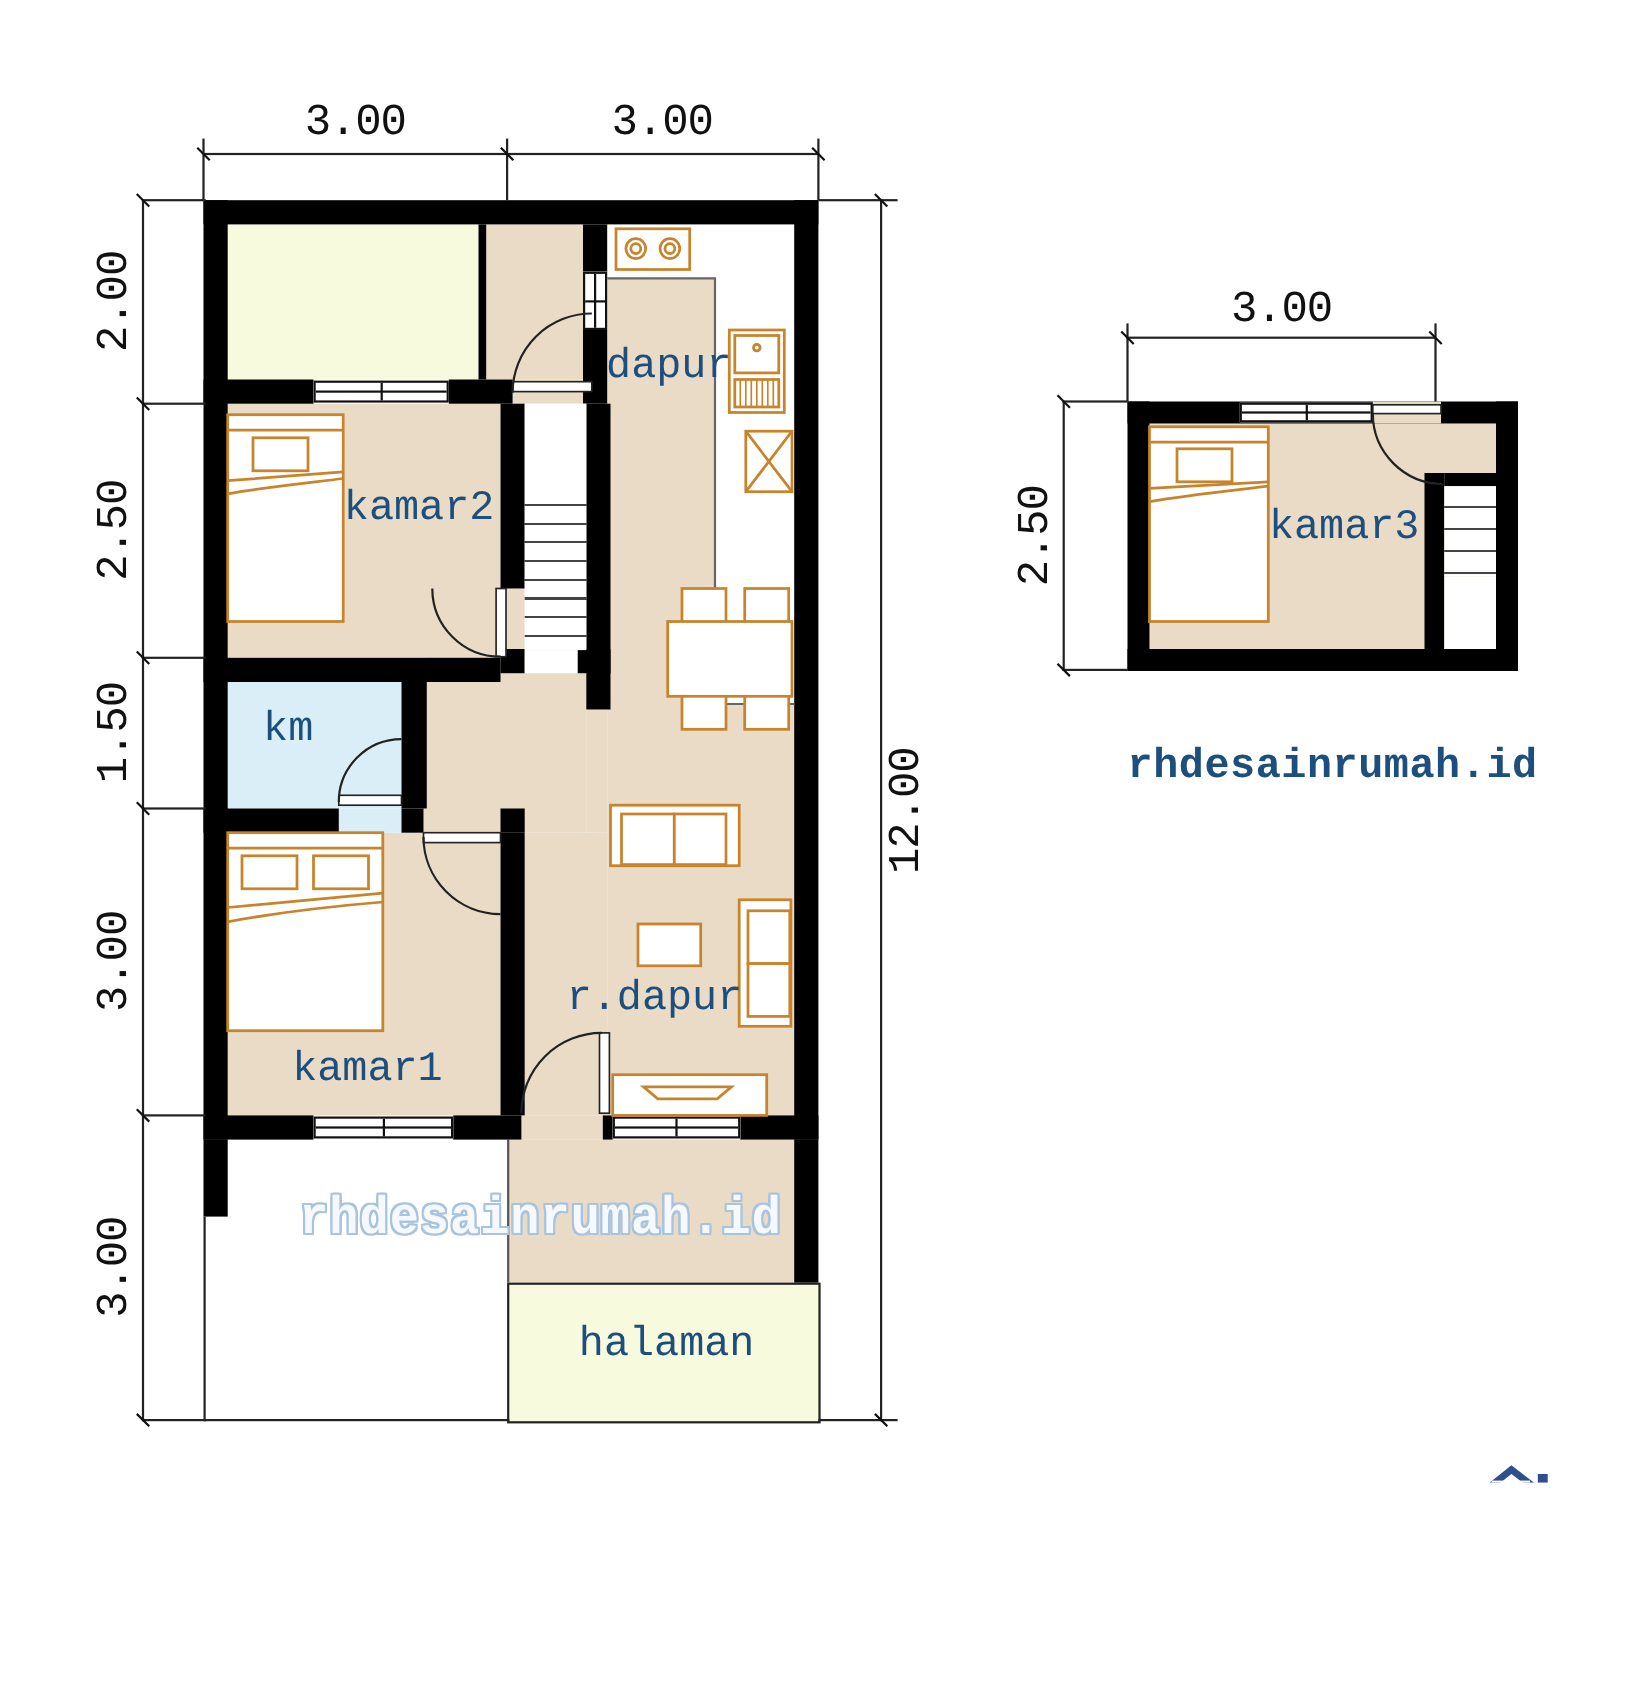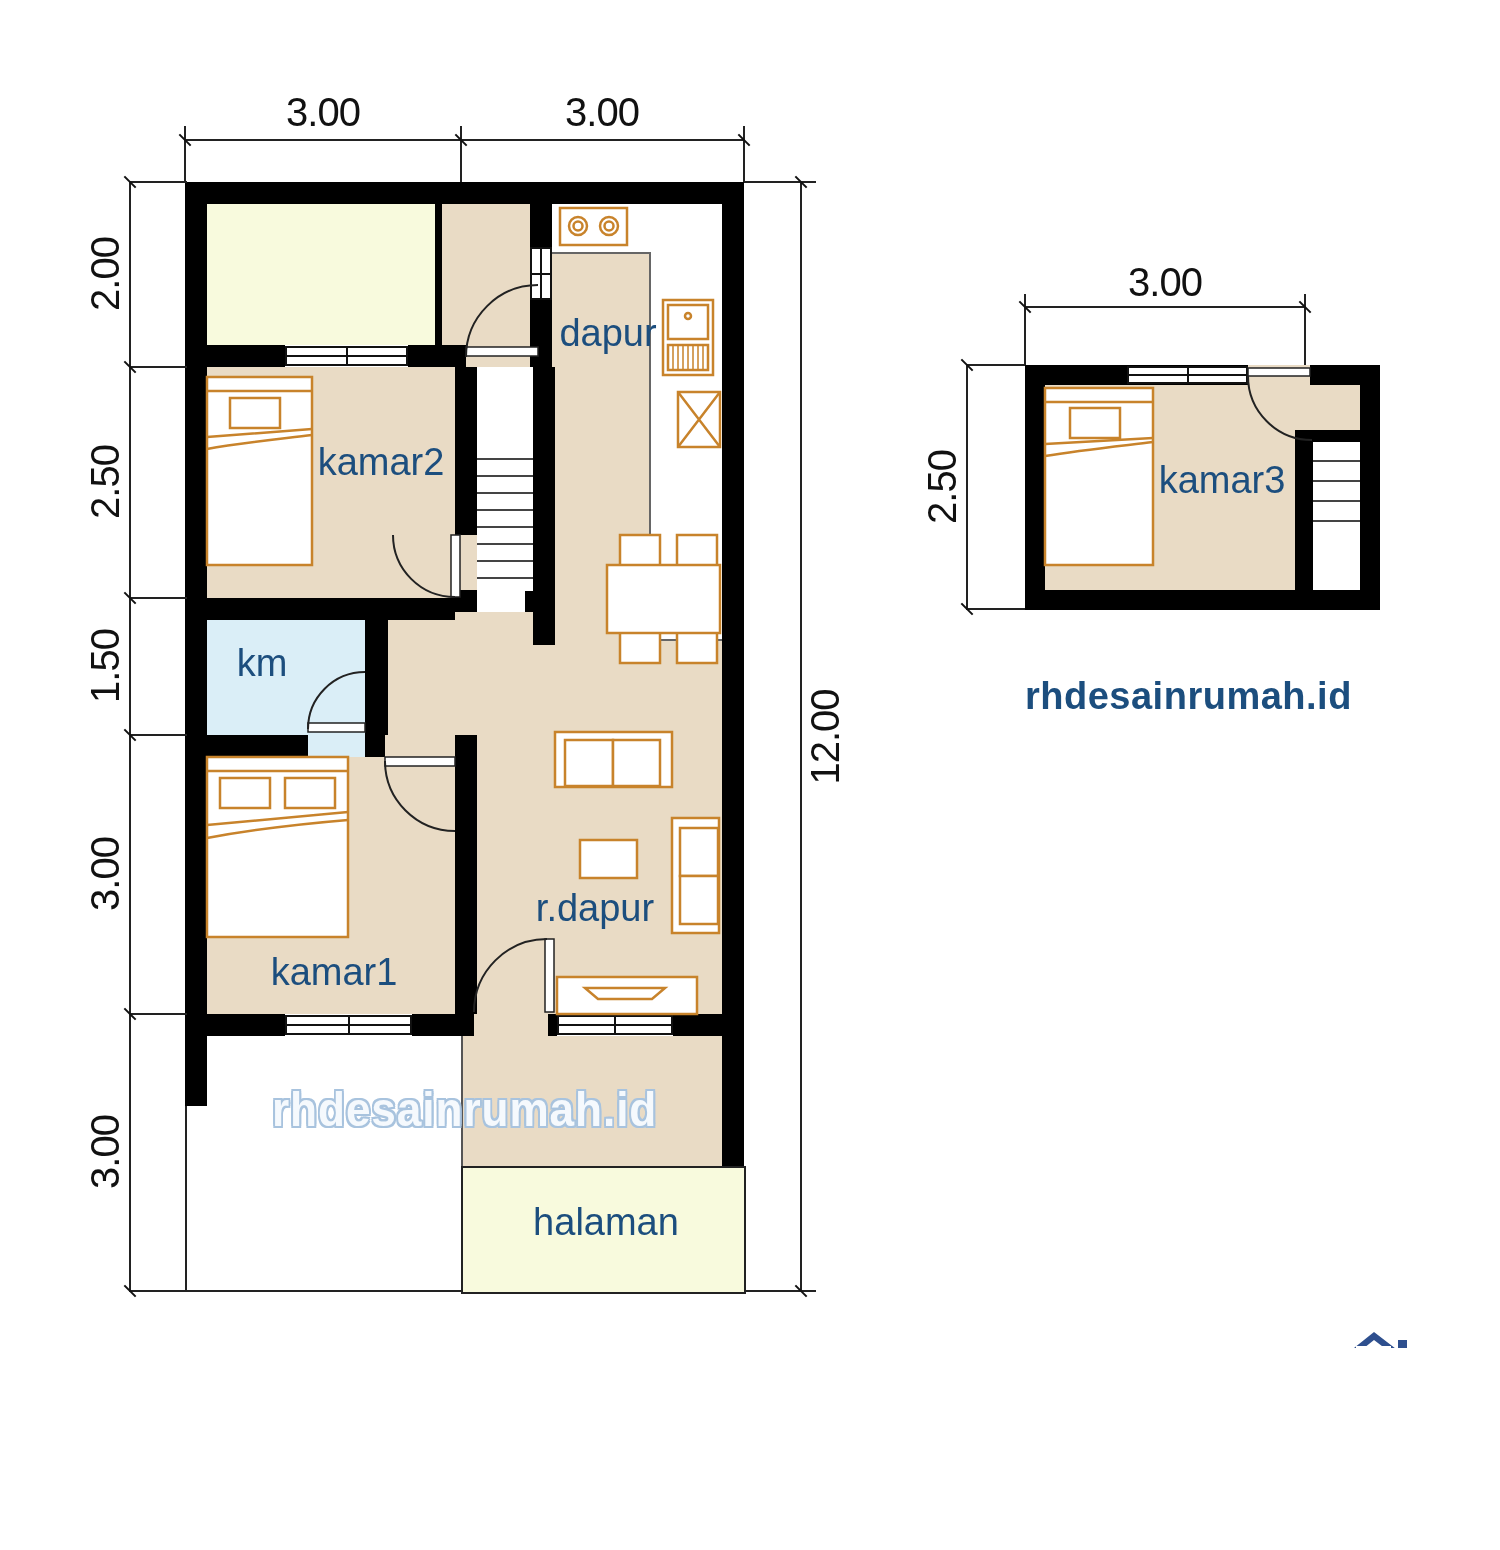--- a/index.html
+++ b/index.html
@@ -1,17 +1,17 @@
 <!DOCTYPE html>
 <html><head>
 <meta charset="utf-8">
 <style>
   html,body{margin:0;padding:0;background:#fff;}
   #page{position:relative;width:1500px;height:1348px;background:#fff;overflow:hidden;
-        font-family:Liberation Sans, sans-serif;}
+        font-family:Liberation Mono, monospace;}
   .a{position:absolute;}
   .w{position:absolute;background:#000;}
   .floor{position:absolute;background:#e9dbc5;}
   .yellow{background:#f8fadd;}
   .blue{background:#daeef7;}
   .white{background:#fff;}
   .win{position:absolute;background-color:#fff;border:2px solid #111;box-sizing:border-box;
        background-image:linear-gradient(#111,#111),linear-gradient(#111,#111);
        background-size:100% 2px,2px 100%;background-position:center center;background-repeat:no-repeat;}
   .dimline{position:absolute;background:#222;}

